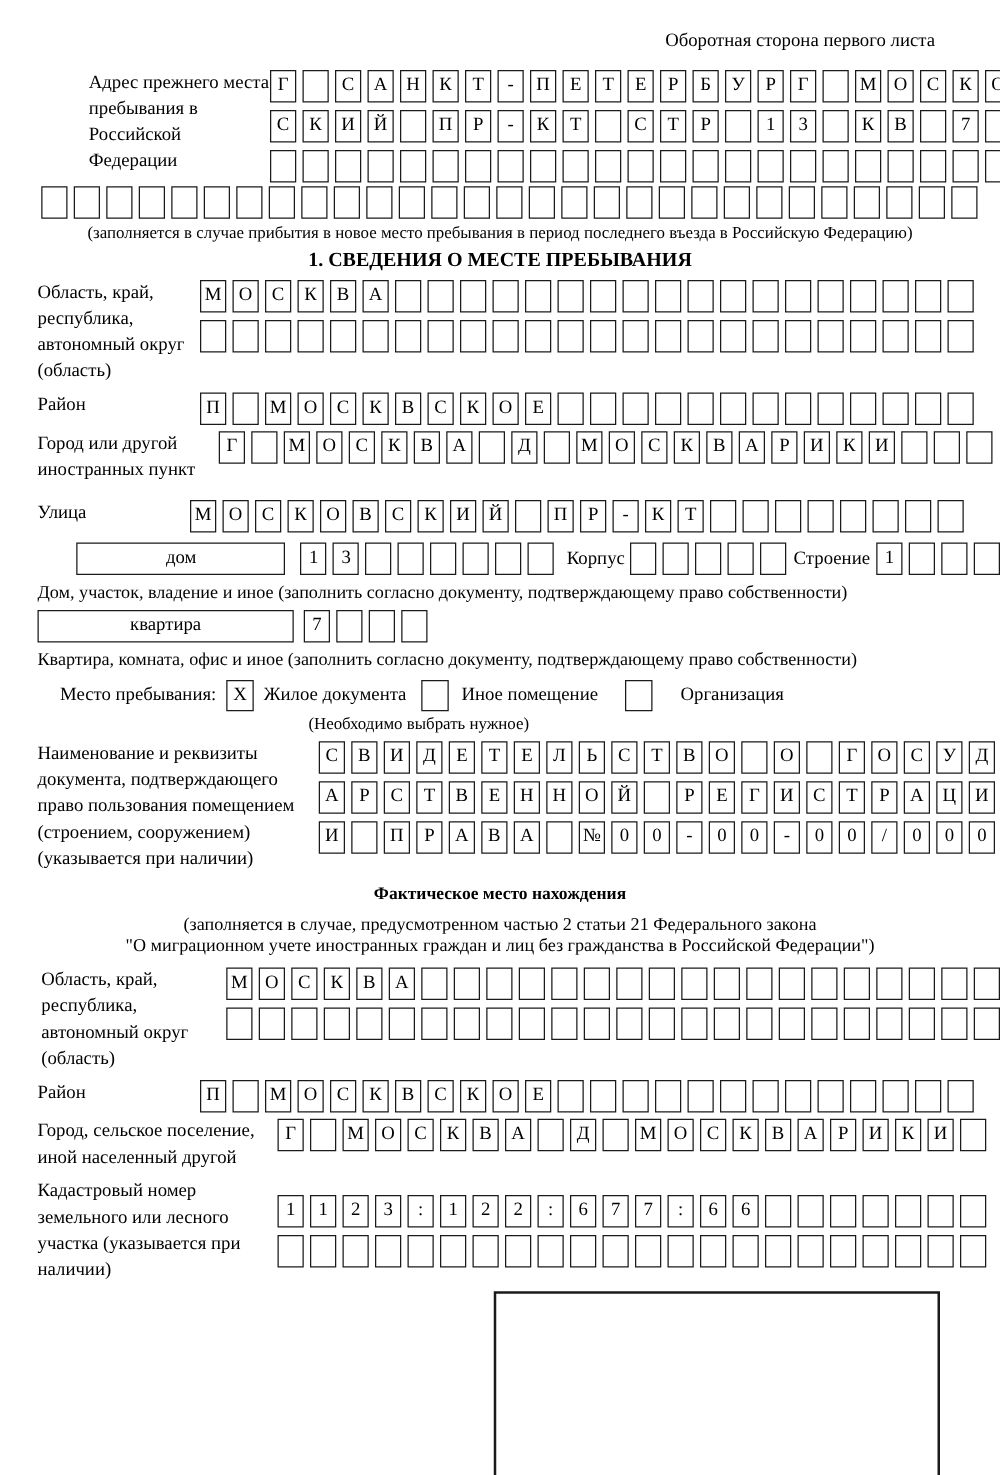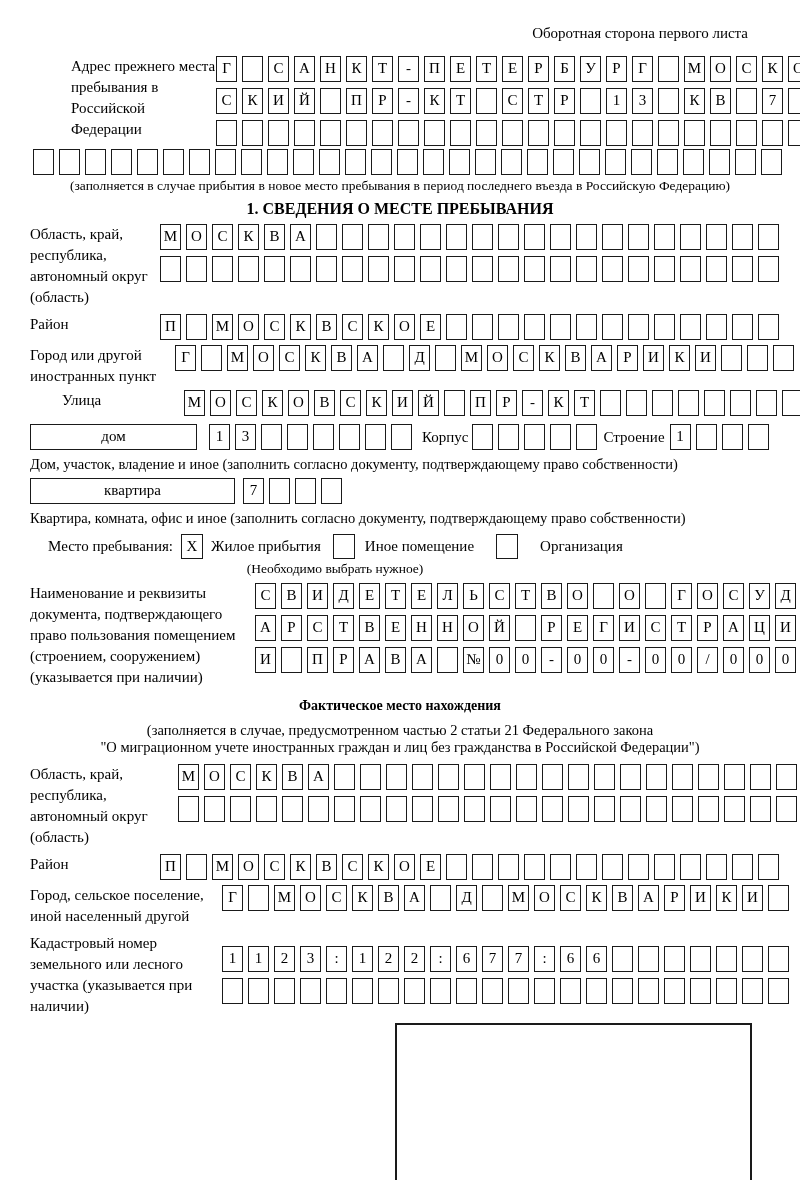--- a/index.html
+++ b/index.html
@@ -15,21 +15,21 @@
   .w178 { width: 178px; } .w222 { width: 222px; } .w255 { width: 255px; }
 
   .rows { display: flex; flex-direction: column; gap: 6px; }
   .rows.offset { margin-top: 13px; }
   .cellrow { display: flex; gap: 5px; }
   .cell { flex: 0 0 21px; width: 21px; height: 26px; border: 1.6px solid #1a1a1a;
           text-align: center; font-size: 15px; line-height: 23px; background: #fff; }
 
   .fullrow { margin: 3px 0 0 33px; }
   .note-center { text-align: center; font-size: 13.5px; margin-top: 3px; }
-  .note-fact { text-align: center; font-size: 14.5px; } .mt3 { margin-top: 3px; padding-left: 32px; } .mt5 { margin-top: 5px; } .mt8 { margin-top: 8px; } .mt14 { margin-top: 14px; padding-left: 41px; }
+  .note-fact { text-align: center; font-size: 14.5px; } .mt3 { margin-top: 13px; } .mt5 { margin-top: 5px; } .mt8 { margin-top: 8px; justify-content: flex-end; } .mt14 { margin-top: 14px; padding-left: 41px; }
   .note-left { font-size: 14.5px; margin-top: 6px; padding-left: 30px; }
 
   .sec-title { text-align: center; font-size: 16px; font-weight: bold; margin-top: 6px; }
   .fact-title { text-align: center; font-size: 14px; font-weight: bold; margin-top: 10px; }
 
   .inline-row { display: flex; align-items: flex-start; padding-left: 30px; }
   .widebox { border: 1.6px solid #1a1a1a; height: 26px; text-align: center;
              font-size: 15px; line-height: 23px; flex: 0 0 auto; }
   .dom-box { width: 167px; }
   .kv-box { width: 205px; }
@@ -356,21 +356,21 @@
         <span class="cell"></span>
         <span class="cell"></span>
         <span class="cell"></span>
       </div>
   </div>
   <div class="note-left">Квартира, комната, офис и иное (заполнить согласно документу, подтверждающему право собственности)</div>
 
   <div class="mesto-row">
     <span class="txt">Место пребывания:</span>
     <span class="checkbox ml8">X</span>
-    <span class="txt ml8">Жилое прибытия</span>
+    <span class="txt ml8">Жилое документа</span>
     <span class="checkbox ml12"></span>
     <span class="txt ml10">Иное помещение</span>
     <span class="checkbox ml22"></span>
     <span class="txt ml22">Организация</span>
   </div>
   <div class="choose-note">(Необходимо выбрать нужное)</div>
 
   <div class="field">
     <div class="label w255">Наименование и реквизиты документа, подтверждающего право пользования помещением (строением, сооружением) (указывается при наличии)</div>
     <div class="rows">

